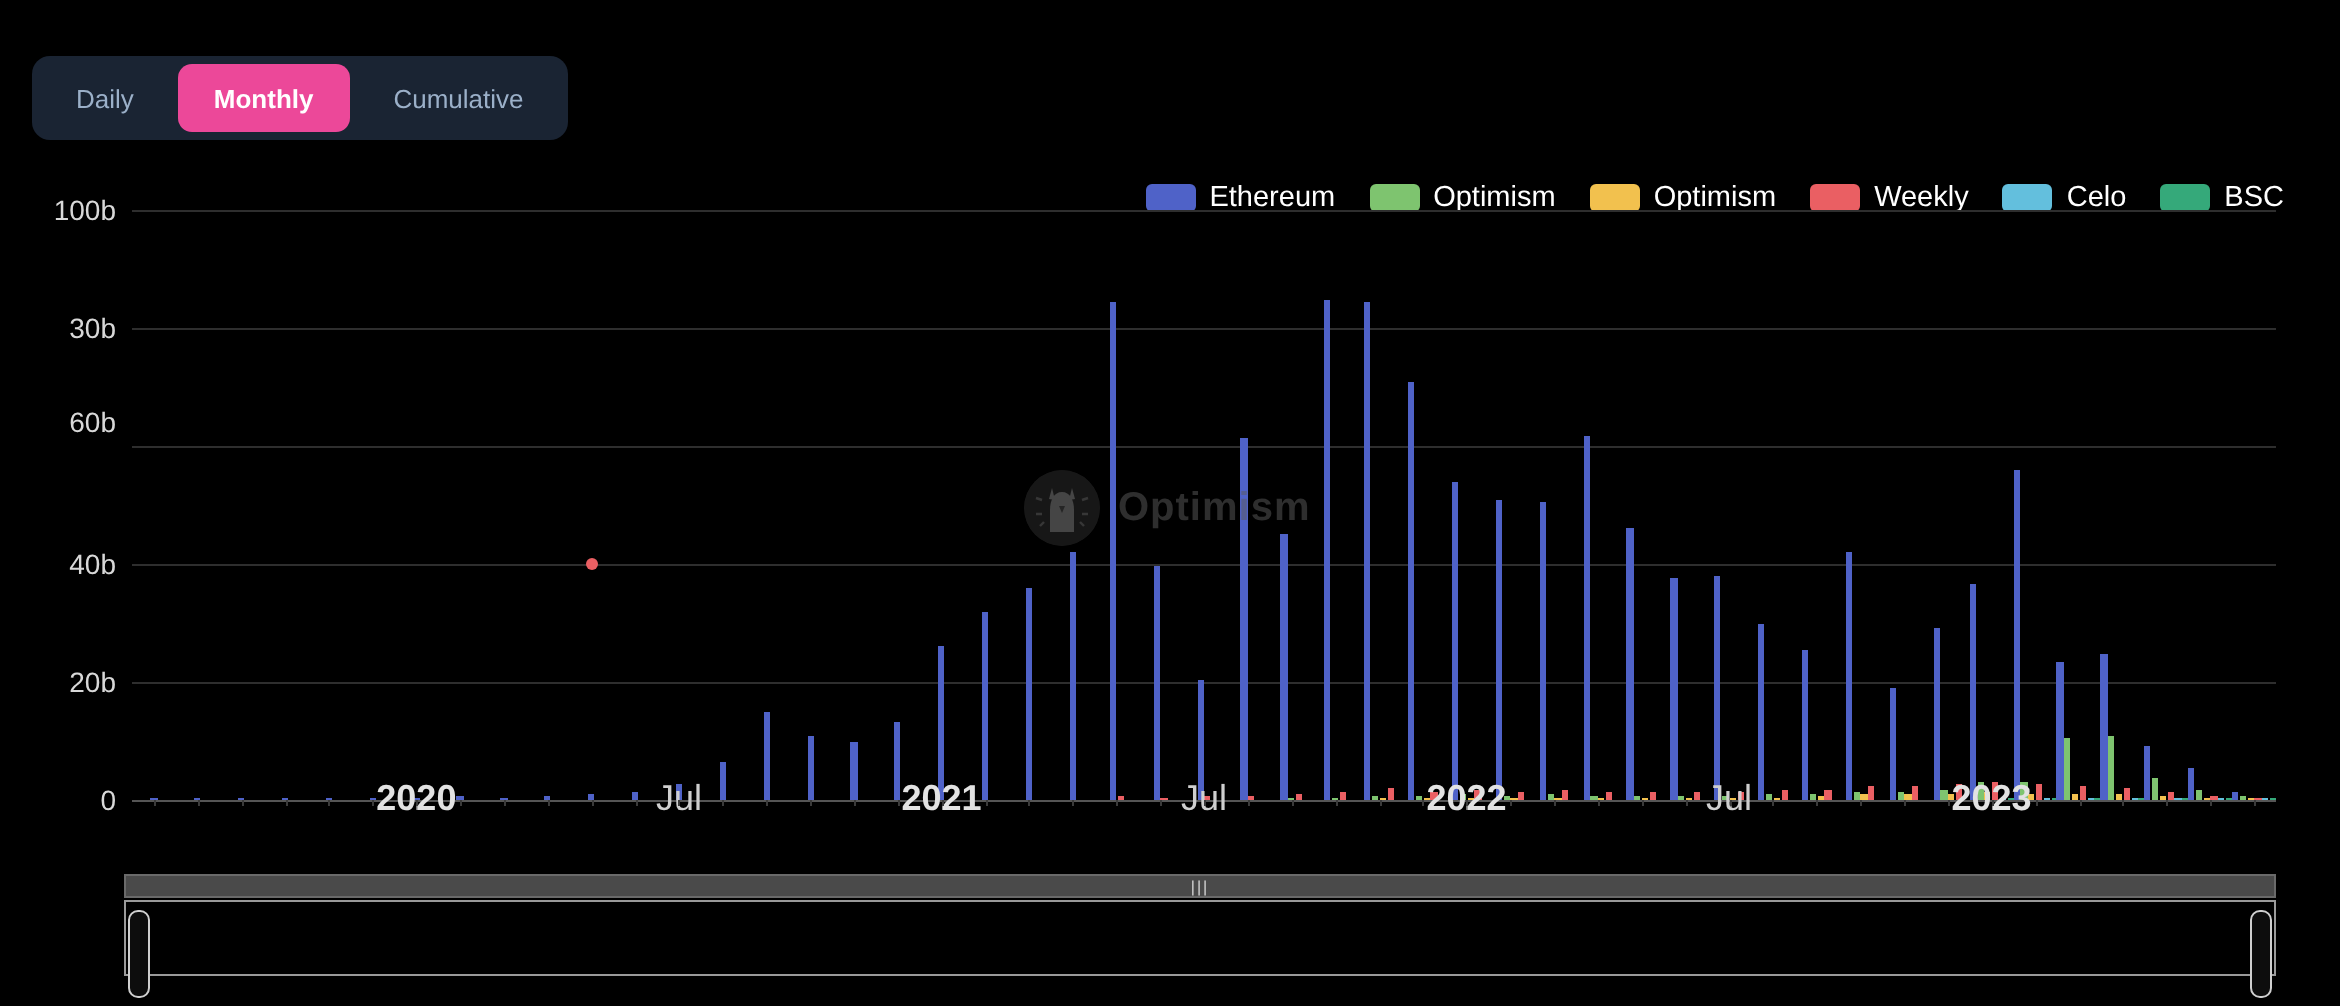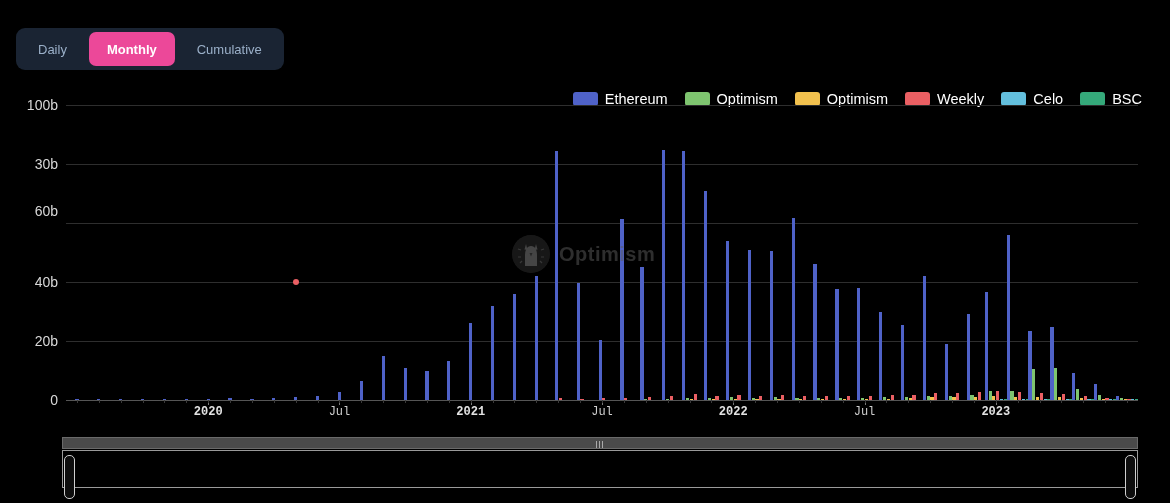--- a/index.html
+++ b/index.html
@@ -101,27 +101,26 @@
     left: 66px;
     width: 1072px;
     height: 1px;
     background: #2e2e2e;
   }
   .gridline.axis0 {
     background: #555555;
   }
   .xaxis-label {
     position: absolute;
-    font-size: 12px;
+    font-size: 18px;
     color: #e2e2e2;
     font-weight: bold;
     transform: translateX(-50%);
-    top: 300px;
+    top: 284px;
     white-space: nowrap;
-    font-family: Liberation Mono, monospace;
   }
   .xaxis-label.month {
     font-weight: normal;
     color: #cfcfcf;
   }
   .xtick {
     position: absolute;
     width: 1px;
     height: 5px;
     background: #777;

